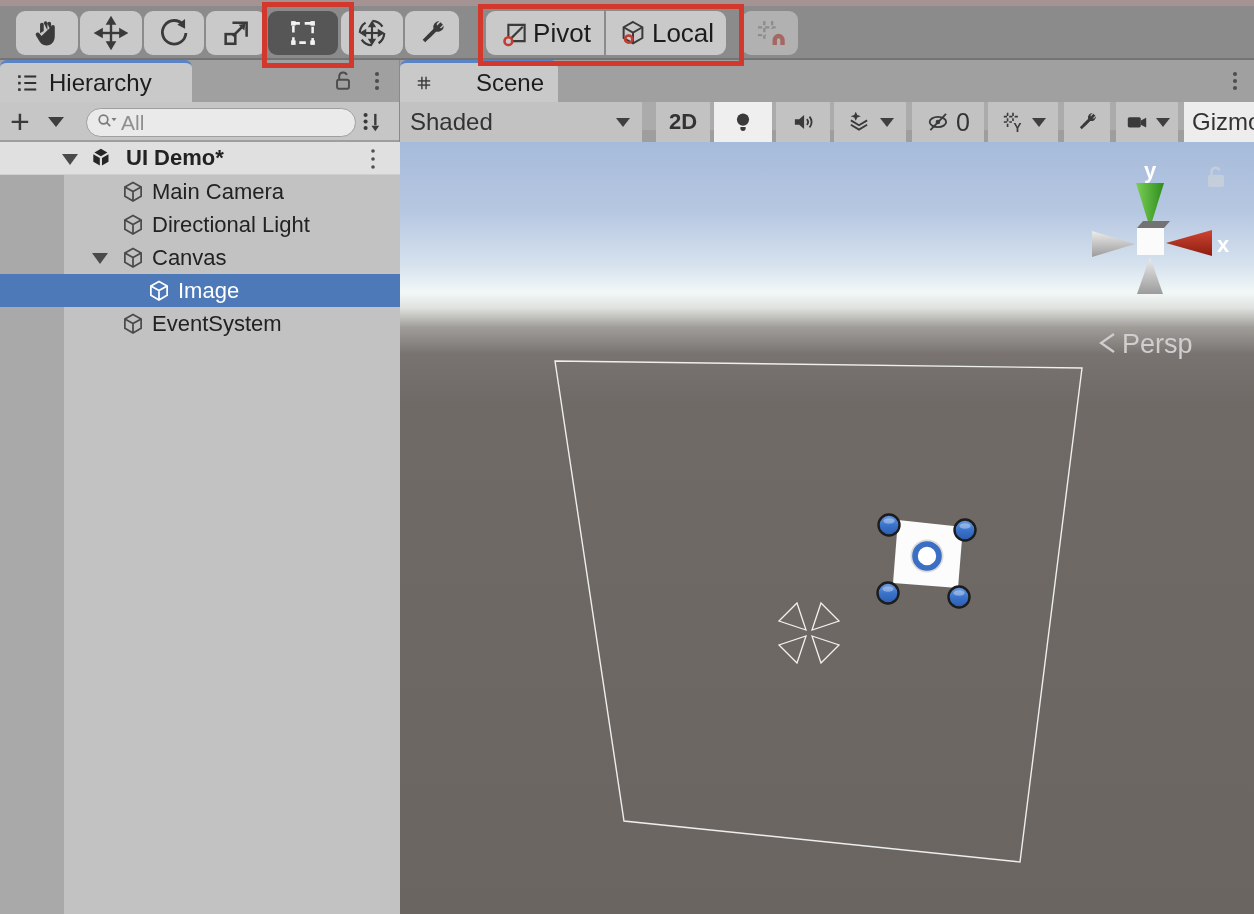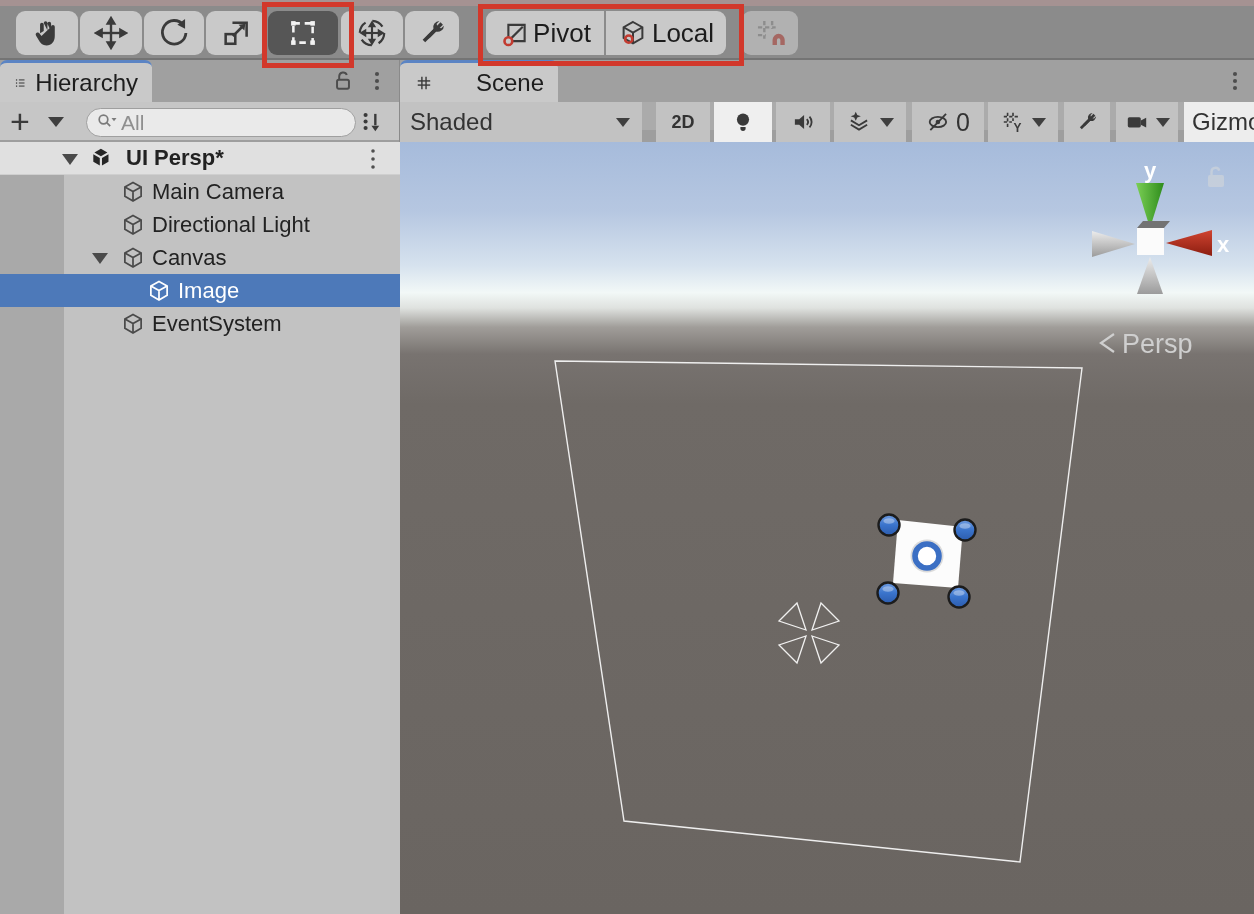--- a/index.html
+++ b/index.html
@@ -58,21 +58,21 @@
   .kebab svg{width:14px;height:26px;}
   
   .stoolbar{position:absolute;left:0;top:42px;width:100%;height:28px;background:#ababab;}
   .cell{position:absolute;top:0;height:40px;background:#c2c2c2;display:flex;align-items:center;
         justify-content:center;color:#333;box-sizing:border-box;}
   .cell svg{width:26px;height:26px;}
   .cell.lit{background:#efefef;}
   .dcaret{width:0;height:0;border-left:7px solid transparent;border-right:7px solid transparent;
           border-top:9px solid #3f3f3f;}
   .scontent{position:absolute;left:0;top:82px;width:854px;height:772px;}
-  .txt-2d{font-size:18px;font-weight:bold;}
+  .txt-2d{font-size:22px;font-weight:bold;}
   .gizmos-cell{justify-content:flex-start;padding-left:8px;font-size:24px;background:#ededed;}
 </style>
 </head>
 <body>
 
 <div class="app">
 
   <div class="topstrip"></div>
   <div class="toolbar">
 
@@ -178,21 +178,21 @@
     </div>
 
     <div class="annotation" style="left:262px;top:-4px;width:82px;height:56px;"></div>
     <div class="annotation" style="left:478px;top:-2px;width:256px;height:52px;"></div>
   </div>
 
   <div class="vdivider"></div>
 
   <div class="panel panel-h">
     <div class="tabbar">
-      <div class="tab" style="width:152px;">
+      <div class="tab" style="width:192px;">
         <svg viewBox="0 0 24 24">
           <g stroke="#333" stroke-width="1.9">
               <line x1="9.5" y1="6" x2="20.5" y2="6"></line>
               <line x1="9.5" y1="12" x2="20.5" y2="12"></line>
               <line x1="9.5" y1="18" x2="20.5" y2="18"></line>
             </g>
           <g fill="#333">
               <rect x="3.8" y="4.9" width="2.4" height="2.4"></rect>
               <rect x="3.8" y="10.9" width="2.4" height="2.4"></rect>
               <rect x="3.8" y="16.9" width="2.4" height="2.4"></rect>
@@ -241,21 +241,21 @@
       </div>
     </div>
 
     <div class="tree">
 
       <div class="trow scene-header" style="top:0;">
         <span class="exp" style="left:62px;"></span>
         <svg viewBox="0 0 24 24" style="position:absolute;left:88px;top:4px;">
           <path fill="#262626" d="M11.9 2.6 5.9 6l6 3.4 6-3.4zM4.9 7.7v6.9l6 3.4V11.1zM18.9 7.7l-6 3.4V18l6-3.4z"></path>
         </svg>
-        <span style="position:absolute;left:126px;">UI Persp*</span>
+        <span style="position:absolute;left:126px;">UI Demo*</span>
         <div class="kebab" style="left:366px;">
           <svg viewBox="0 0 14 26">
               <g fill="#4f4f4f">
                 <circle cx="7" cy="5" r="1.8"></circle>
                 <circle cx="7" cy="13" r="1.8"></circle>
                 <circle cx="7" cy="21" r="1.8"></circle>
               </g>
             </svg>
         </div>
       </div>

